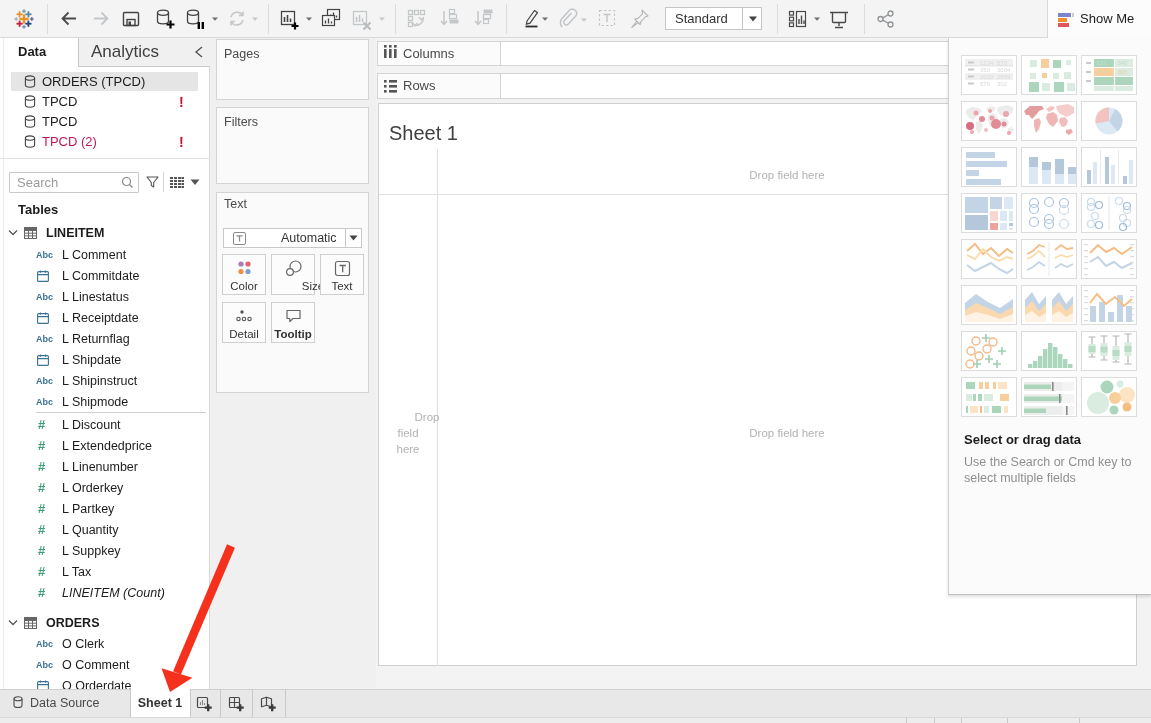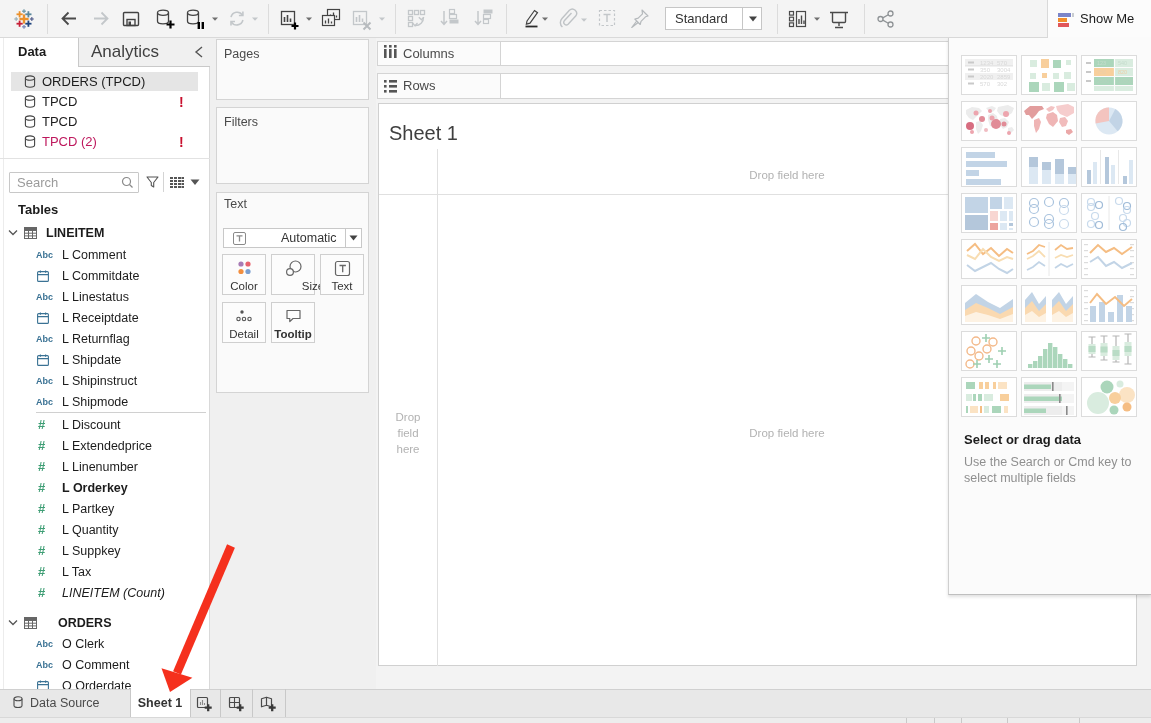--- a/index.html
+++ b/index.html
@@ -284,42 +284,42 @@
 <div class="abs" style="left:36px;top:392.5px;height:18px;line-height:18px;font-size:9px;color:#3a7294;font-weight:bold;white-space:nowrap;letter-spacing:0px;">Abc</div>
 <div class="abs" style="left:62px;top:392.5px;height:18px;line-height:18px;font-size:12.5px;color:#1c1c1c;font-weight:normal;white-space:nowrap;">L Shipmode</div>
 <div class="abs" style="left:36px;top:412px;width:170px;height:1px;background:#d0d0d0;"></div>
 <div class="abs" style="left:38px;top:415.5px;height:18px;line-height:18px;font-size:13px;color:#3f9e75;font-weight:bold;white-space:nowrap;">#</div>
 <div class="abs" style="left:62px;top:415.5px;height:18px;line-height:18px;font-size:12.5px;color:#1c1c1c;font-weight:normal;white-space:nowrap;">L Discount</div>
 <div class="abs" style="left:38px;top:436.5px;height:18px;line-height:18px;font-size:13px;color:#3f9e75;font-weight:bold;white-space:nowrap;">#</div>
 <div class="abs" style="left:62px;top:436.5px;height:18px;line-height:18px;font-size:12.5px;color:#1c1c1c;font-weight:normal;white-space:nowrap;">L Extendedprice</div>
 <div class="abs" style="left:38px;top:457.5px;height:18px;line-height:18px;font-size:13px;color:#3f9e75;font-weight:bold;white-space:nowrap;">#</div>
 <div class="abs" style="left:62px;top:457.5px;height:18px;line-height:18px;font-size:12.5px;color:#1c1c1c;font-weight:normal;white-space:nowrap;">L Linenumber</div>
 <div class="abs" style="left:38px;top:478.5px;height:18px;line-height:18px;font-size:13px;color:#3f9e75;font-weight:bold;white-space:nowrap;">#</div>
-<div class="abs" style="left:62px;top:478.5px;height:18px;line-height:18px;font-size:12.5px;color:#1c1c1c;font-weight:bold;white-space:nowrap;">L Orderkey</div>
+<div class="abs" style="left:62px;top:478.5px;height:18px;line-height:18px;font-size:12.5px;color:#1c1c1c;font-weight:normal;white-space:nowrap;">L Orderkey</div>
 <div class="abs" style="left:38px;top:499.5px;height:18px;line-height:18px;font-size:13px;color:#3f9e75;font-weight:bold;white-space:nowrap;">#</div>
 <div class="abs" style="left:62px;top:499.5px;height:18px;line-height:18px;font-size:12.5px;color:#1c1c1c;font-weight:normal;white-space:nowrap;">L Partkey</div>
 <div class="abs" style="left:38px;top:520.5px;height:18px;line-height:18px;font-size:13px;color:#3f9e75;font-weight:bold;white-space:nowrap;">#</div>
 <div class="abs" style="left:62px;top:520.5px;height:18px;line-height:18px;font-size:12.5px;color:#1c1c1c;font-weight:normal;white-space:nowrap;">L Quantity</div>
 <div class="abs" style="left:38px;top:541.5px;height:18px;line-height:18px;font-size:13px;color:#3f9e75;font-weight:bold;white-space:nowrap;">#</div>
 <div class="abs" style="left:62px;top:541.5px;height:18px;line-height:18px;font-size:12.5px;color:#1c1c1c;font-weight:normal;white-space:nowrap;">L Suppkey</div>
 <div class="abs" style="left:38px;top:562.5px;height:18px;line-height:18px;font-size:13px;color:#3f9e75;font-weight:bold;white-space:nowrap;">#</div>
 <div class="abs" style="left:62px;top:562.5px;height:18px;line-height:18px;font-size:12.5px;color:#1c1c1c;font-weight:normal;white-space:nowrap;">L Tax</div>
 <div class="abs" style="left:38px;top:583.5px;height:18px;line-height:18px;font-size:13px;color:#3f9e75;font-weight:bold;white-space:nowrap;">#</div>
 <div class="abs" style="left:62px;top:583.5px;height:18px;line-height:18px;font-size:12.5px;color:#1c1c1c;font-weight:normal;white-space:nowrap;font-style:italic;">LINEITEM (Count)</div>
 <svg class="abs" style="left:8px;top:618px;" width="10" height="9" viewBox="0 0 10 9">
     <path d="M1 2.5 L5 6.5 L9 2.5" stroke="#555" stroke-width="1.3" fill="none"></path>
   </svg>
 <svg class="abs" style="left:24px;top:617px;" width="13" height="12" viewBox="0 0 13 12">
     <g stroke="#666" stroke-width="1" fill="none">
       <rect x="0.5" y="0.5" width="12" height="11"></rect>
       <path d="M0.5 3.5 h12 M0.5 6.2 h12 M0.5 8.9 h12 M4.5 3.5 v8 M8.5 3.5 v8"></path>
     </g>
     <rect x="0.5" y="0.5" width="12" height="3" fill="#666"></rect>
   </svg>
-<div class="abs" style="left:46px;top:613.5px;height:18px;line-height:18px;font-size:12.5px;color:#1c1c1c;font-weight:bold;white-space:nowrap;margin-left:12px;">ORDERS</div>
+<div class="abs" style="left:46px;top:613.5px;height:18px;line-height:18px;font-size:12.5px;color:#1c1c1c;font-weight:bold;white-space:nowrap;">ORDERS</div>
 <div class="abs" style="left:36px;top:634.5px;height:18px;line-height:18px;font-size:9px;color:#3a7294;font-weight:bold;white-space:nowrap;letter-spacing:0px;">Abc</div>
 <div class="abs" style="left:62px;top:634.5px;height:18px;line-height:18px;font-size:12.5px;color:#1c1c1c;font-weight:normal;white-space:nowrap;">O Clerk</div>
 <div class="abs" style="left:36px;top:655.5px;height:18px;line-height:18px;font-size:9px;color:#3a7294;font-weight:bold;white-space:nowrap;letter-spacing:0px;">Abc</div>
 <div class="abs" style="left:62px;top:655.5px;height:18px;line-height:18px;font-size:12.5px;color:#1c1c1c;font-weight:normal;white-space:nowrap;">O Comment</div>
 <svg class="abs" style="left:37px;top:679.5px;" width="12" height="12" viewBox="0 0 12 12">
     <g stroke="#3a7294" stroke-width="1.1" fill="none">
       <rect x="0.6" y="1.6" width="10.8" height="9.8" rx="1"></rect>
       <path d="M0.6 4.6 h10.8 M3.4 0.4 v2.4 M8.6 0.4 v2.4"></path>
     </g>
   </svg>
@@ -400,21 +400,21 @@
       <rect x="5" y="10" width="8" height="2.6"></rect>
     </g>
   </svg>
 <div class="abs" style="left:403px;top:77px;height:18px;line-height:18px;font-size:13px;color:#4a4a4a;font-weight:normal;white-space:nowrap;">Rows</div>
 <div class="abs" style="left:378px;top:103px;width:759px;height:563px;background:#fff;border:1px solid #d0d0d0;"></div>
 <div class="abs" style="left:389px;top:124px;height:18px;line-height:18px;font-size:20px;color:#3f3f3f;font-weight:normal;white-space:nowrap;">Sheet 1</div>
 <div class="abs" style="left:437px;top:149px;width:1px;height:517px;background:#e0e0e0;"></div>
 <div class="abs" style="left:379px;top:194px;width:757px;height:1px;background:#e0e0e0;"></div>
 <div class="abs" style="left:787px;top:166px;height:18px;line-height:18px;font-size:11.5px;color:#b2b2b2;font-weight:normal;white-space:nowrap;transform:translateX(-50%);">Drop field here</div>
 <div class="abs" style="left:787px;top:424px;height:18px;line-height:18px;font-size:11.5px;color:#b2b2b2;font-weight:normal;white-space:nowrap;transform:translateX(-50%);">Drop field here</div>
-<div class="abs" style="left:408px;top:408px;height:18px;line-height:18px;font-size:11.5px;color:#b2b2b2;font-weight:normal;white-space:nowrap;transform:translateX(-50%);">Drop</div>
+<div class="abs" style="left:427px;top:408px;height:18px;line-height:18px;font-size:11.5px;color:#b2b2b2;font-weight:normal;white-space:nowrap;transform:translateX(-50%);">Drop</div>
 <div class="abs" style="left:408px;top:424px;height:18px;line-height:18px;font-size:11.5px;color:#b2b2b2;font-weight:normal;white-space:nowrap;transform:translateX(-50%);">field</div>
 <div class="abs" style="left:408px;top:440px;height:18px;line-height:18px;font-size:11.5px;color:#b2b2b2;font-weight:normal;white-space:nowrap;transform:translateX(-50%);">here</div>
 <div class="abs" style="left:948px;top:38px;width:203px;height:557px;background:#fbfbfb;border-left:1px solid #cfcfcf;border-bottom:1px solid #bfbfbf;box-shadow:0 2px 3px rgba(0,0,0,0.12);"></div>
 <div class="abs" style="left:961px;top:54.8px;width:56px;height:40px;background:#fff;border:1px solid #dcdcdc;"></div>
 <svg class="abs" style="left:962px;top:55.8px;" width="54" height="38" viewBox="0 0 54 38">
     <rect x="3" y="3" width="48" height="7" fill="#f0f0f0"></rect>
     <path d="M3 10 h48" stroke="#d0d0d0" stroke-width="0.6"></path>
     <rect x="3" y="17" width="48" height="7" fill="#f0f0f0"></rect>
     <rect x="6" y="5.5" width="6" height="2" fill="#c9c9c9"></rect>
     <text x="18" y="9.0" font-size="6" fill="#d8d8d8" font-family="Liberation Sans">1234</text>

